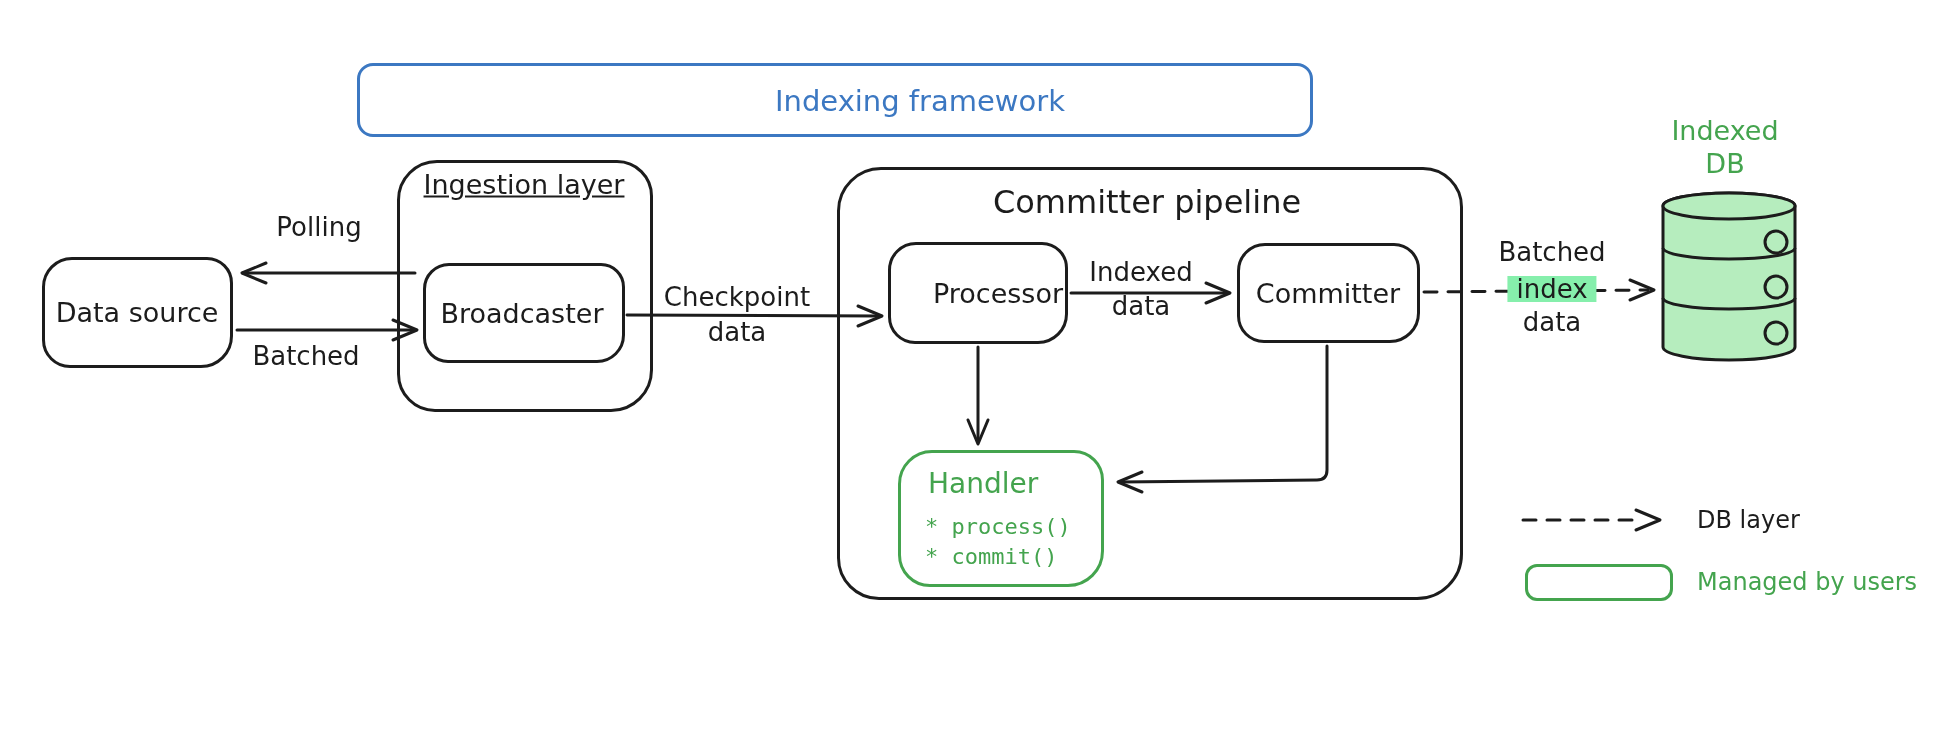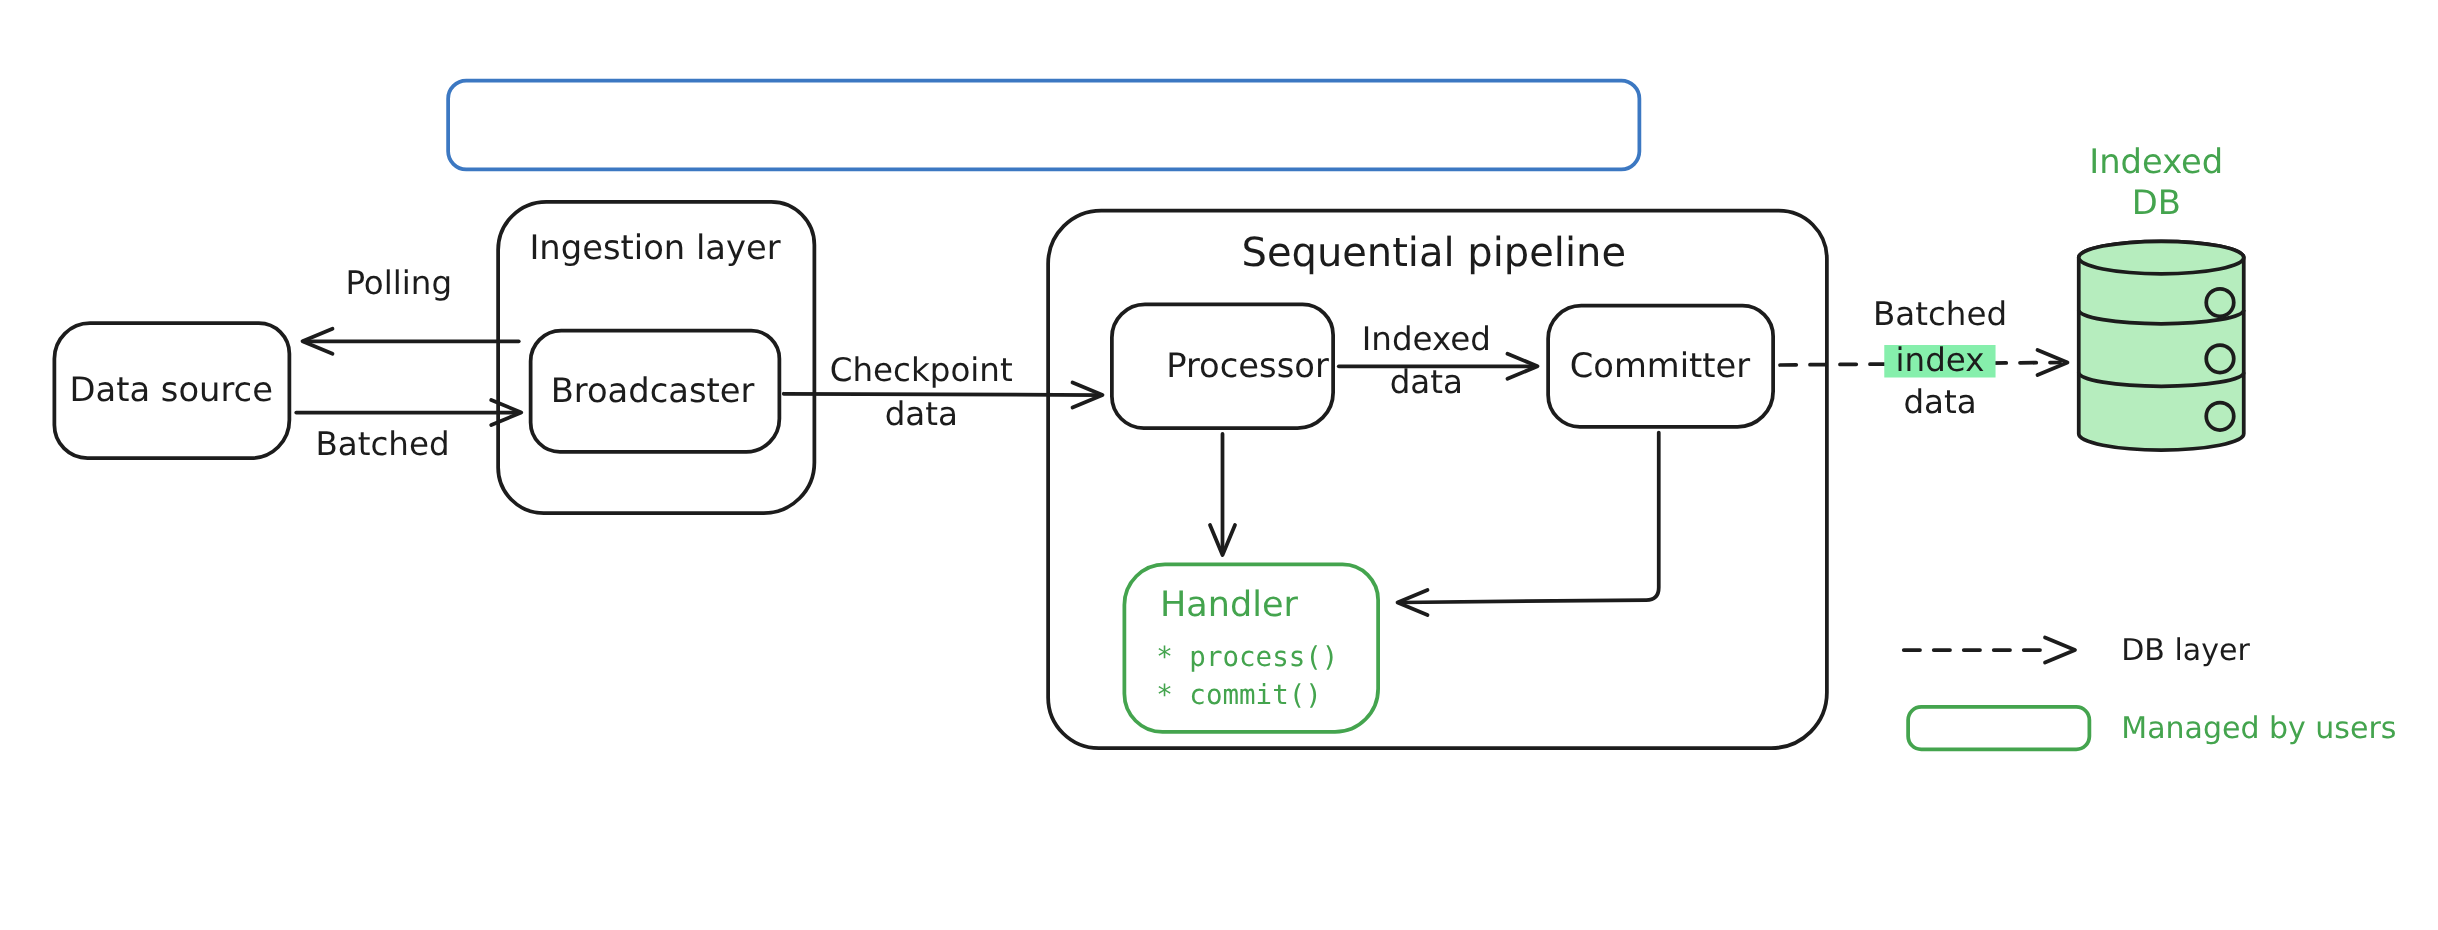--- a/index.html
+++ b/index.html
@@ -97,32 +97,33 @@
       <circle class="cyl-line" cx="1776" cy="287" r="11"></circle>
       <circle class="cyl-line" cx="1776" cy="333" r="11"></circle>
     </g>
 
     <g>
       <path class="wire dashed" d="M1523,520 L1640,520"></path>
       <path class="wire" d="M1636,510 L1660,520 L1636,530"></path>
     </g>
   </svg>
 
+  <div class="lbl f-frame" style="left:920px; top:101px;">Indexing framework</div>
 
   <div class="lbl f-node" style="left:137px; top:312px;">Data source</div>
-  <div class="lbl f-node" style="left:524px; top:199px;">Ingestion layer</div>
+  <div class="lbl f-node" style="left:524px; top:184px;text-decoration:underline;">Ingestion layer</div>
   <div class="lbl f-node" style="left:501px; top:313px;margin-left:21px;">Broadcaster</div>
 
   <div class="lbl f-edge" style="left:319px; top:227px;">Polling</div>
   <div class="lbl f-edge" style="left:306px; top:356px;">Batched</div>
 
   <div class="lbl f-edge" style="left:737px; top:297px;">Checkpoint</div>
   <div class="lbl f-edge" style="left:737px; top:332px;">data</div>
 
-  <div class="lbl f-title" style="left:1147px; top:202px;">Sequential pipeline</div>
+  <div class="lbl f-title" style="left:1147px; top:202px;">Committer pipeline</div>
   <div class="lbl f-node" style="left:978px;  top:293px;margin-left:20px;">Processor</div>
   <div class="lbl f-node" style="left:1328px; top:293px;">Committer</div>
 
   <div class="lbl f-edge" style="left:1141px; top:272px;">Indexed</div>
   <div class="lbl f-edge" style="left:1141px; top:306px;">data</div>
 
   <div class="lbl-left f-node green" style="left:928px; top:484px; font-size:28px;">Handler</div>
   <div class="lbl-left mono green" style="left:925px; top:527px;">* process()</div>
   <div class="lbl-left mono green" style="left:925px; top:557px;">* commit()</div>
 

